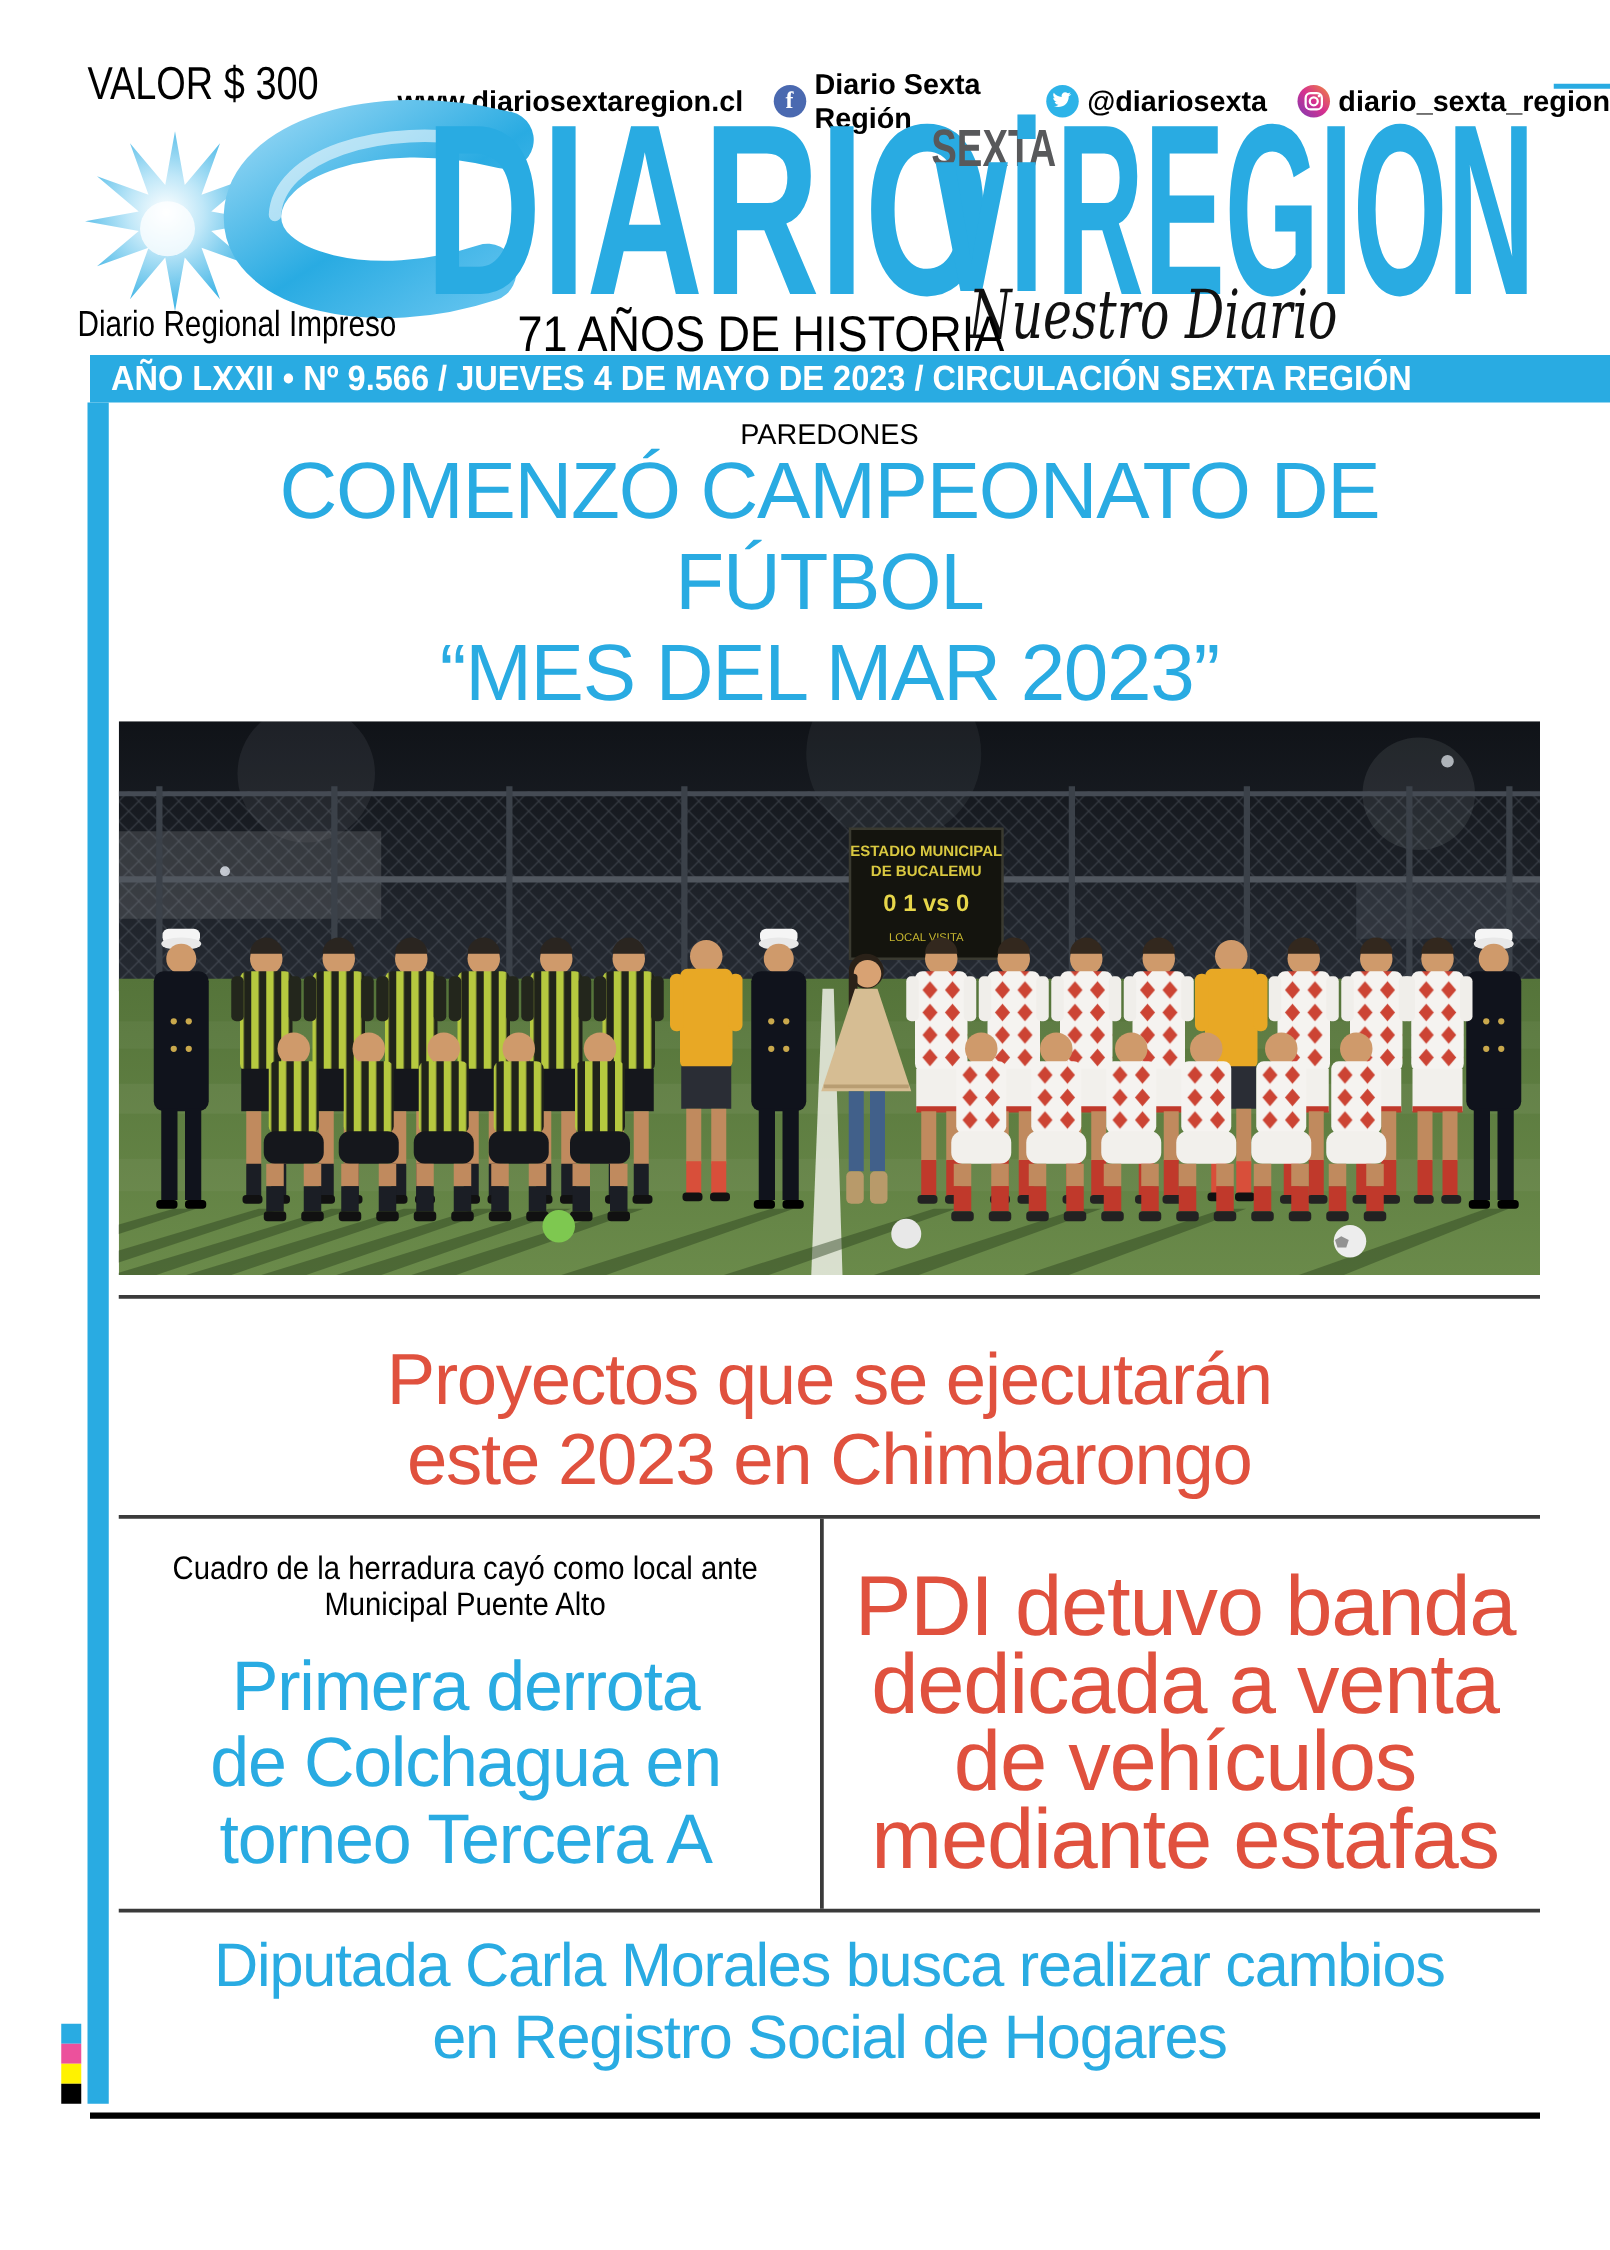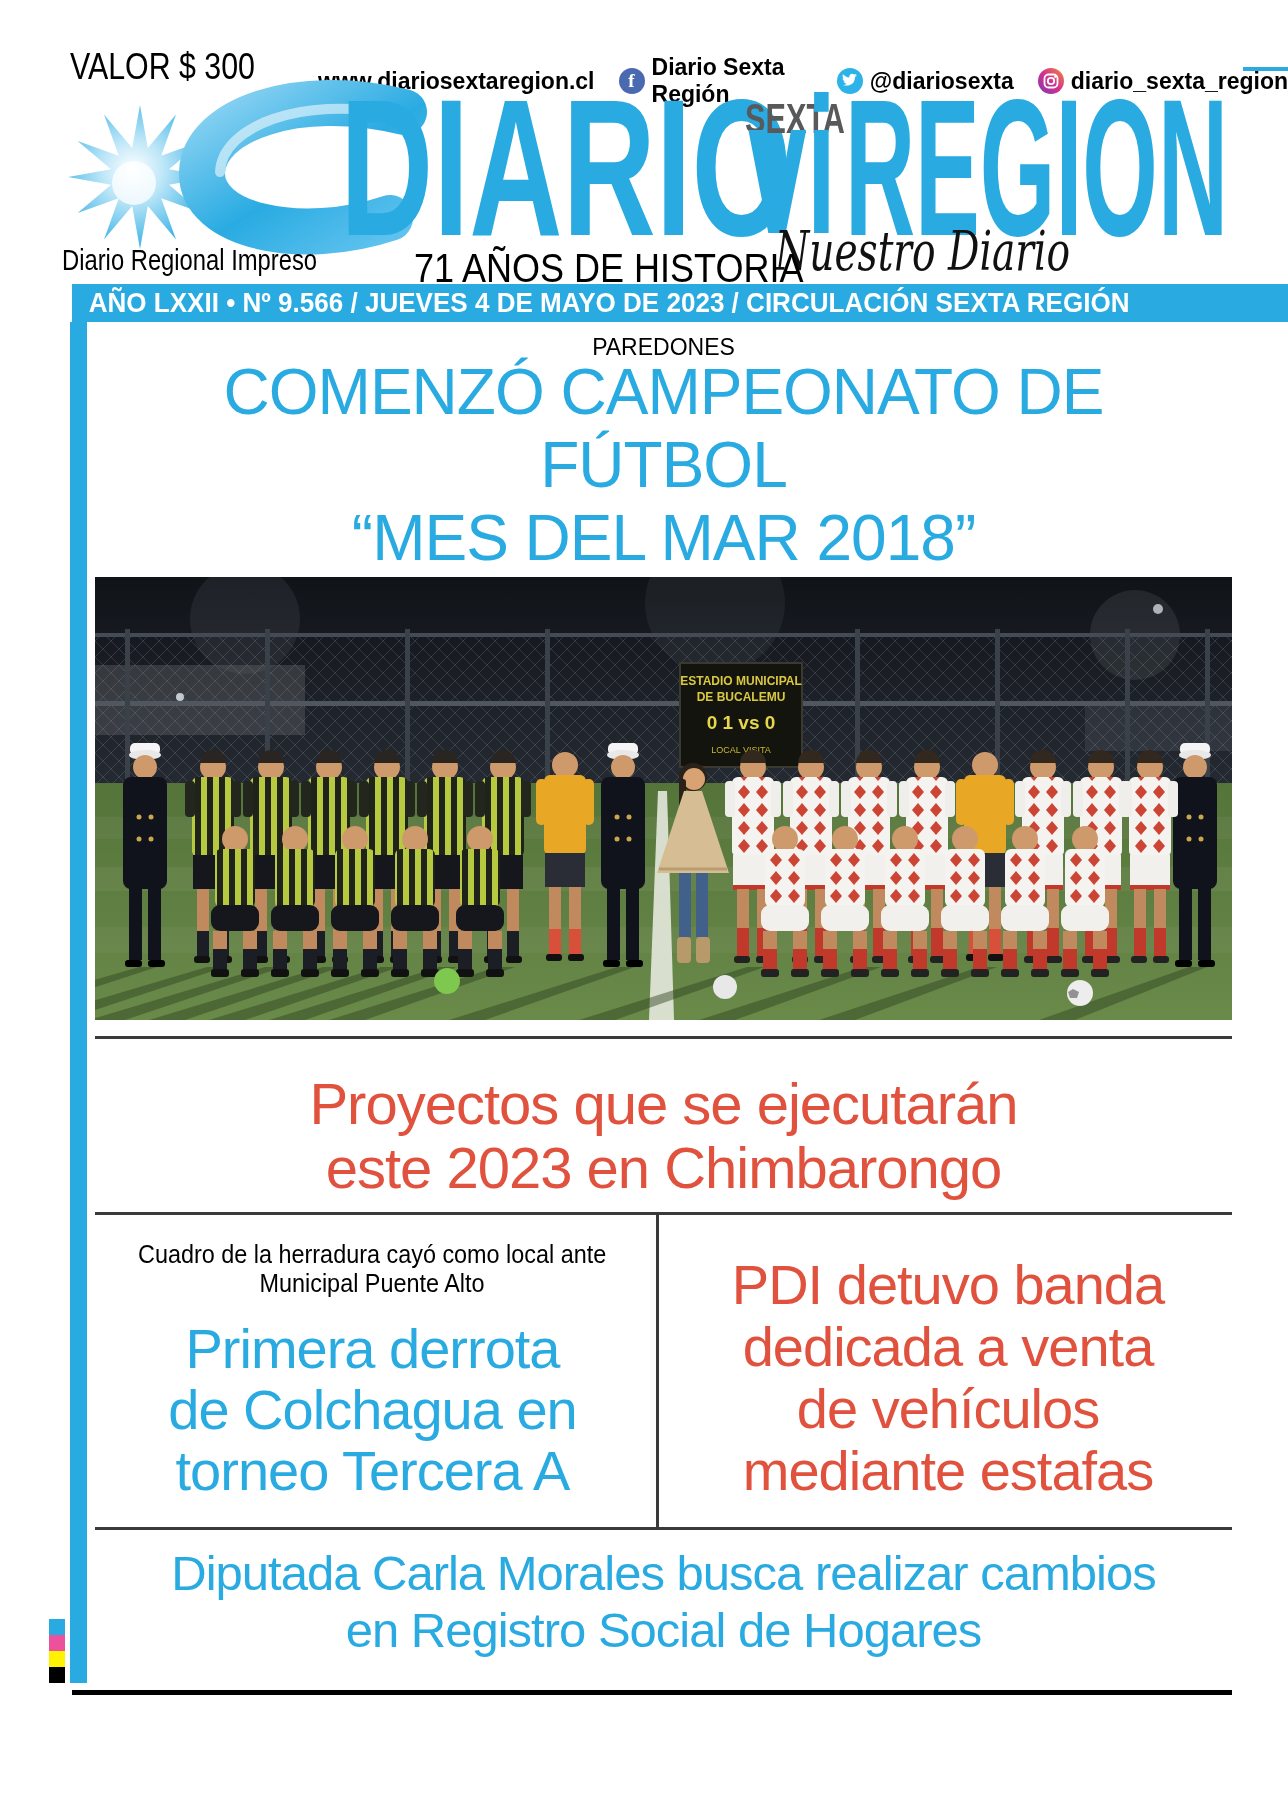--- a/index.html
+++ b/index.html
@@ -93,21 +93,21 @@
   <div class="abs" style="left:72px;top:284px;width:1250px;height:38px;background:var(--accent-blue,#29abe2);color:#fff;font-weight:bold;font-size:28px;line-height:38px;">
     <span class="condL" style="transform:scaleX(.93);padding-left:18px;">AÑO LXXII • Nº 9.566 / JUEVES 4 DE MAYO DE 2023  /  CIRCULACIÓN SEXTA REGIÓN</span>
   </div>
 
   <div class="abs" style="left:70px;top:322px;width:17px;height:1361px;background:var(--accent-blue,#29abe2);"></div>
 
   <div class="abs center b" style="left:95px;top:334px;width:1137px;font-size:23px;">PAREDONES</div>
 
   <div class="abs center b blue" style="left:95px;top:356px;width:1137px;font-size:64px;line-height:73px;letter-spacing:-1px;">
     <div>COMENZÓ CAMPEONATO DE FÚTBOL</div>
-    <div>“MES DEL MAR 2018”</div>
+    <div>“MES DEL MAR 2023”</div>
   </div>
 
   <svg class="abs" style="left:95px;top:577px;" width="1137" height="443" viewBox="0 0 1137 443">
     <defs>
       <linearGradient id="skyG" x1="0" y1="0" x2="0" y2="1">
         <stop offset="0%" stop-color="#101318"></stop>
         <stop offset="100%" stop-color="#262b33"></stop>
       </linearGradient>
       <linearGradient id="turfG" x1="0" y1="0" x2="0" y2="1">
         <stop offset="0%" stop-color="#55743a"></stop>
@@ -335,21 +335,21 @@
       <div class="condC" style="transform:scaleX(.9);">Cuadro de la herradura cayó como local ante</div>
       <div class="condC" style="transform:scaleX(.9);">Municipal Puente Alto</div>
     </div>
     <div class="b blue" style="margin-top:20px;font-size:56px;line-height:61px;letter-spacing:-1px;">
       <div>Primera derrota</div>
       <div>de Colchagua en</div>
       <div>torneo Tercera A</div>
     </div>
   </div>
 
-  <div class="abs center b red" style="left:668px;top:1234px;width:560px;font-size:56px;line-height:62px;letter-spacing:-1px;">
+  <div class="abs center b red" style="left:668px;top:1234px;width:560px;font-size:68px;line-height:62px;letter-spacing:-1px;">
     <div>PDI detuvo banda</div>
     <div>dedicada a venta</div>
     <div>de vehículos</div>
     <div>mediante estafas</div>
   </div>
 
   <div class="abs rule" style="left:95px;top:1527px;width:1137px;height:3px;"></div>
 
   <div class="abs center b blue" style="left:95px;top:1545px;width:1137px;font-size:49px;line-height:57px;letter-spacing:-1px;">
     <div>Diputada Carla Morales busca realizar cambios</div>

